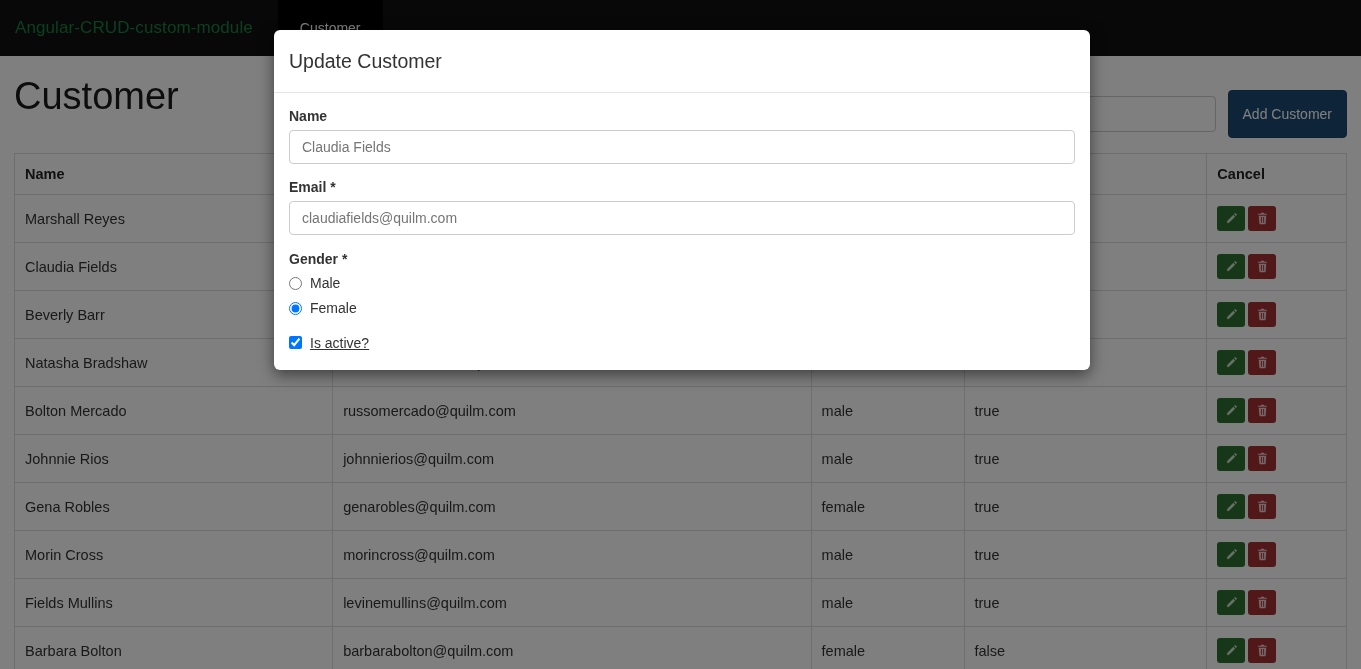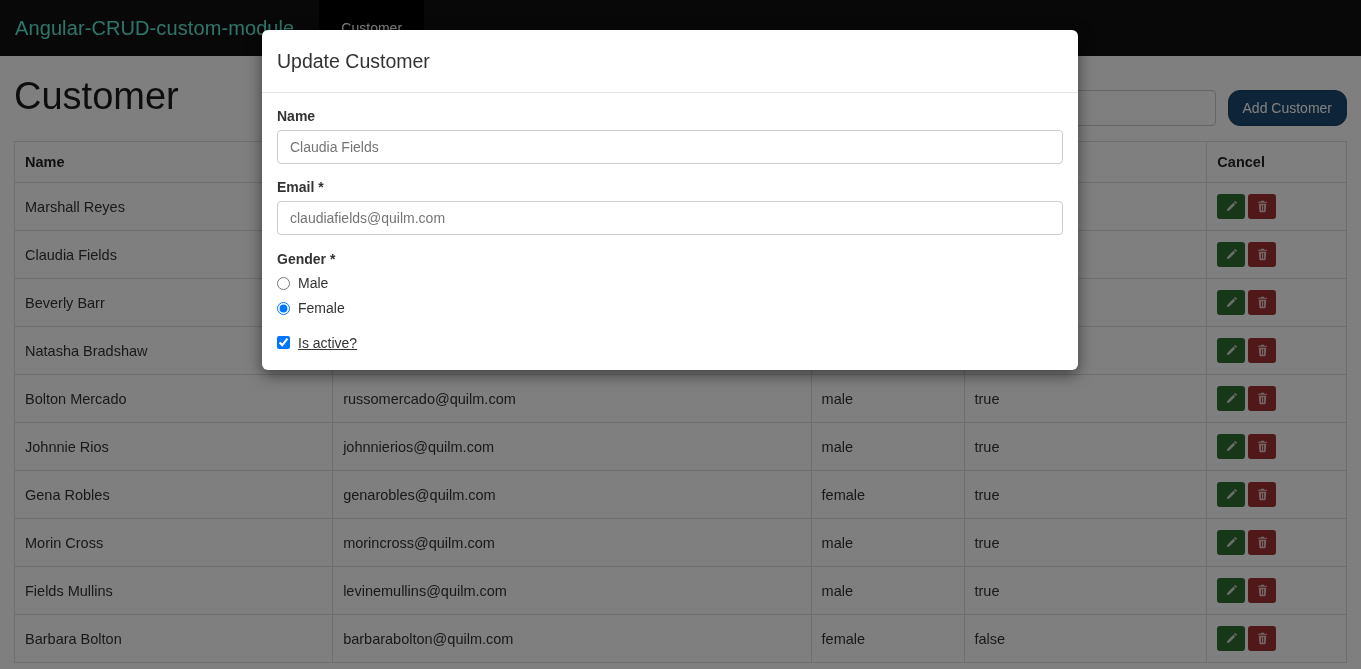--- a/index.html
+++ b/index.html
@@ -21,22 +21,22 @@
   
   .navbar {
     height: 56px;
     background: #101010;
     display: flex;
     align-items: stretch;
     padding-left: 14px;
   }
   .navbar-brand {
     display: flex; align-items: center;
-    color: #5eead4;
-    font-size: 20px;
+    color: #15803d;
+    font-size: 17px;
     padding: 0 15px 0 1px;
     letter-spacing: .1px;
     white-space: nowrap;
   }
   .nav-tabs { display: flex; align-items: stretch; margin-left: 10px; }
   .nav-tab {
     display: flex; align-items: center;
     color: #ffffff;
     background: #000000;
     font-size: 14px;
@@ -72,22 +72,22 @@
     padding: 6px 12px;
     font-size: 14px;
     color: #555;
     background: #fff;
     outline: none;
   }
   .btn-add {
     background: #1d4b73;
     color: #ffffff;
     border: 1px solid #1b4269;
-    border-radius: 12px;
-    height: 36px;
+    border-radius: 4px;
+    height: 48px;
     padding: 0 14px;
     font-size: 14px;
     cursor: pointer;
     white-space: nowrap;
   }
 
   
   table.grid {
     width: 100%;
     border-collapse: collapse;
@@ -132,21 +132,21 @@
   
   #backdrop {
     position: absolute; inset: 0;
     background: rgba(0,0,0,.5);
     z-index: 40;
   }
 
   
   #modal {
     position: absolute;
-    left: 262px; top: 30px;
+    left: 274px; top: 30px;
     width: 816px;
     background: #ffffff;
     border-radius: 6px;
     box-shadow: 0 5px 15px rgba(0,0,0,.5);
     z-index: 50;
     overflow: hidden;
   }
   .modal-header {
     padding: 18px 15px 16px 15px;
     border-bottom: 1px solid #e5e5e5;

